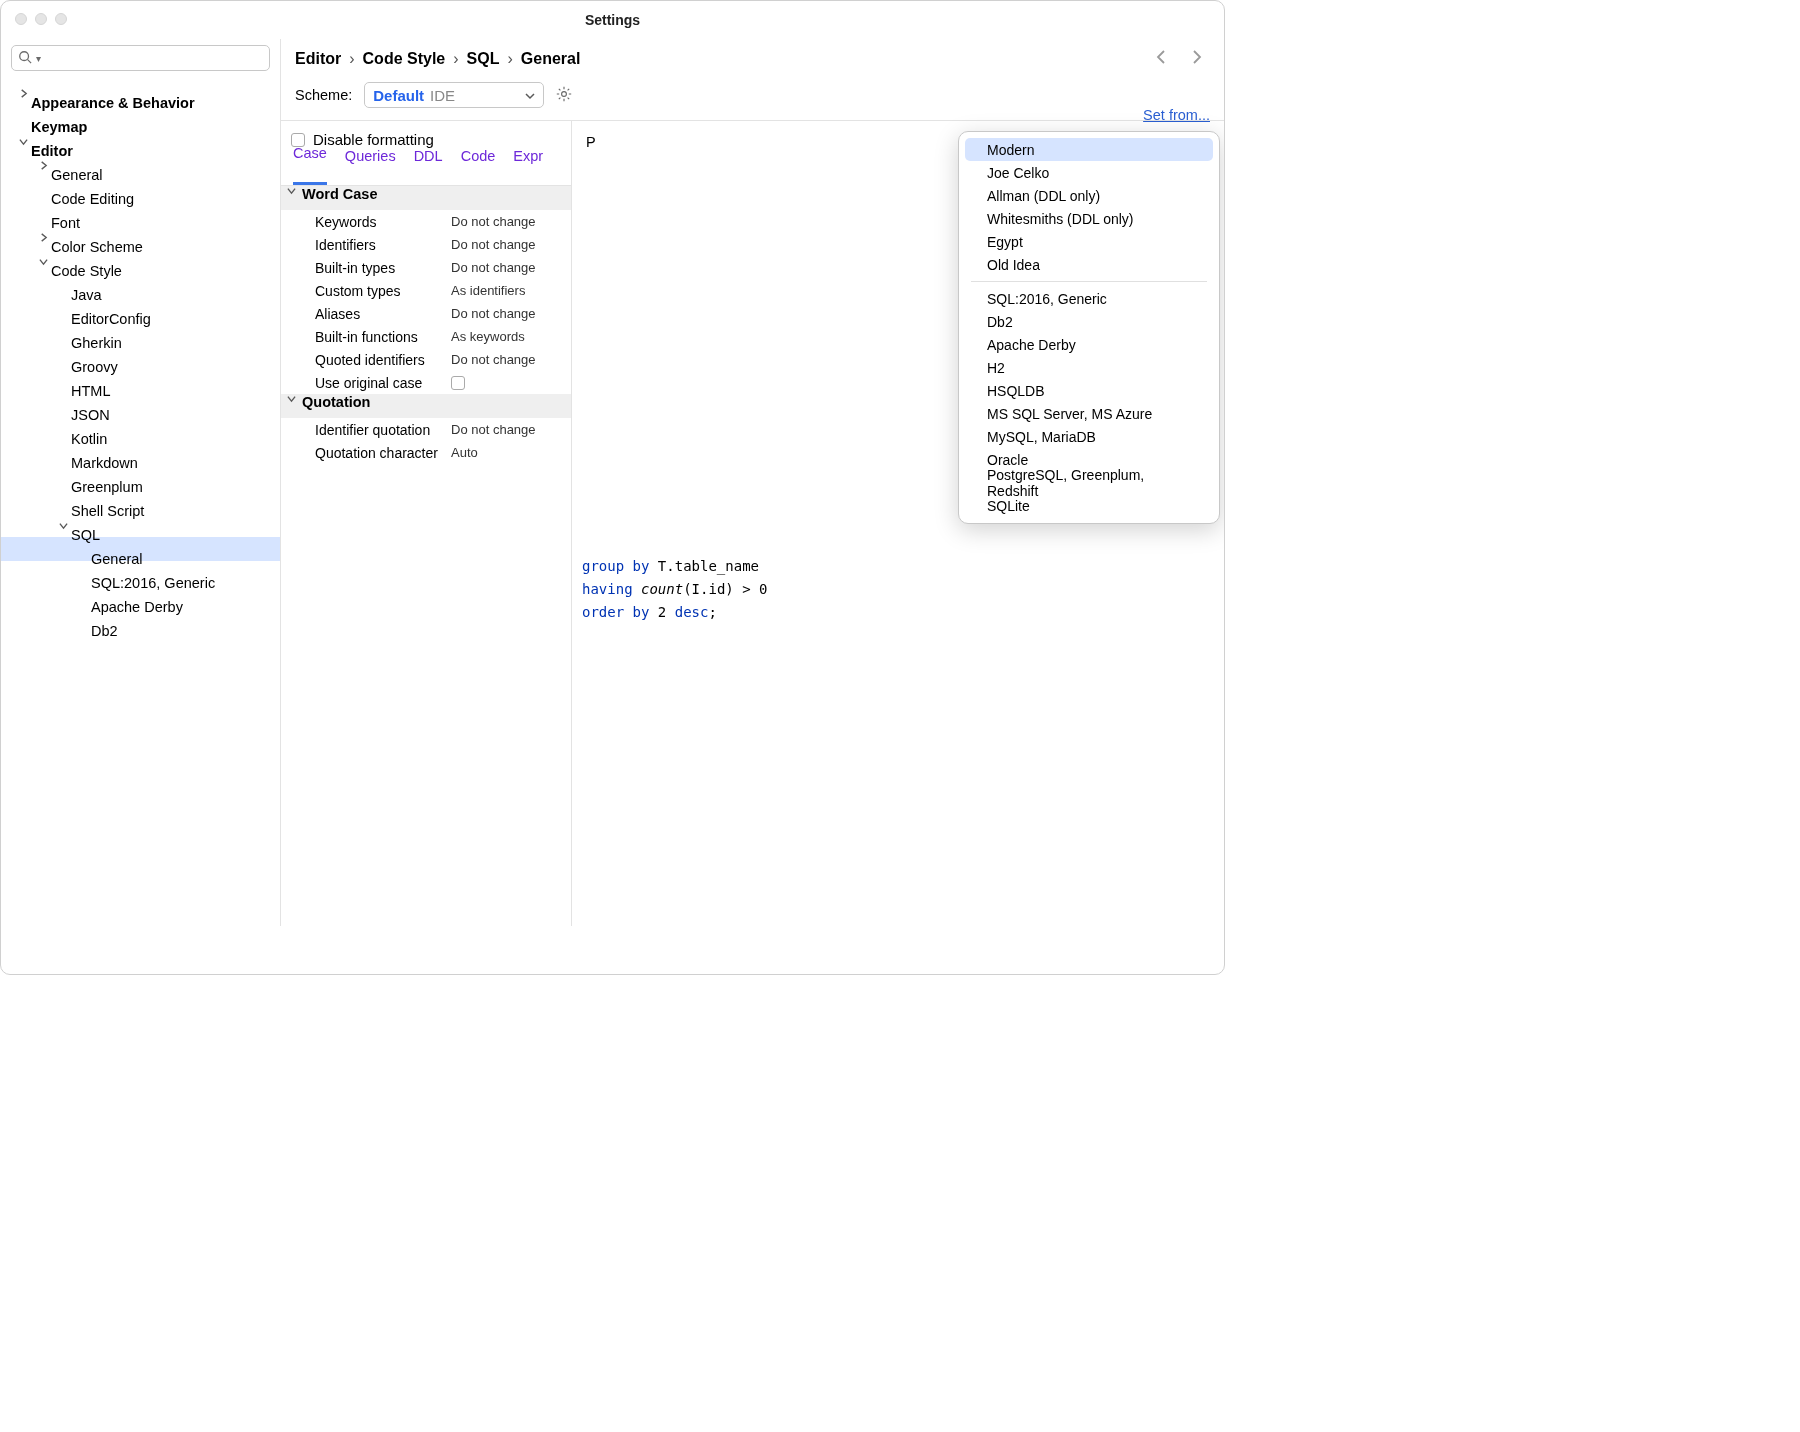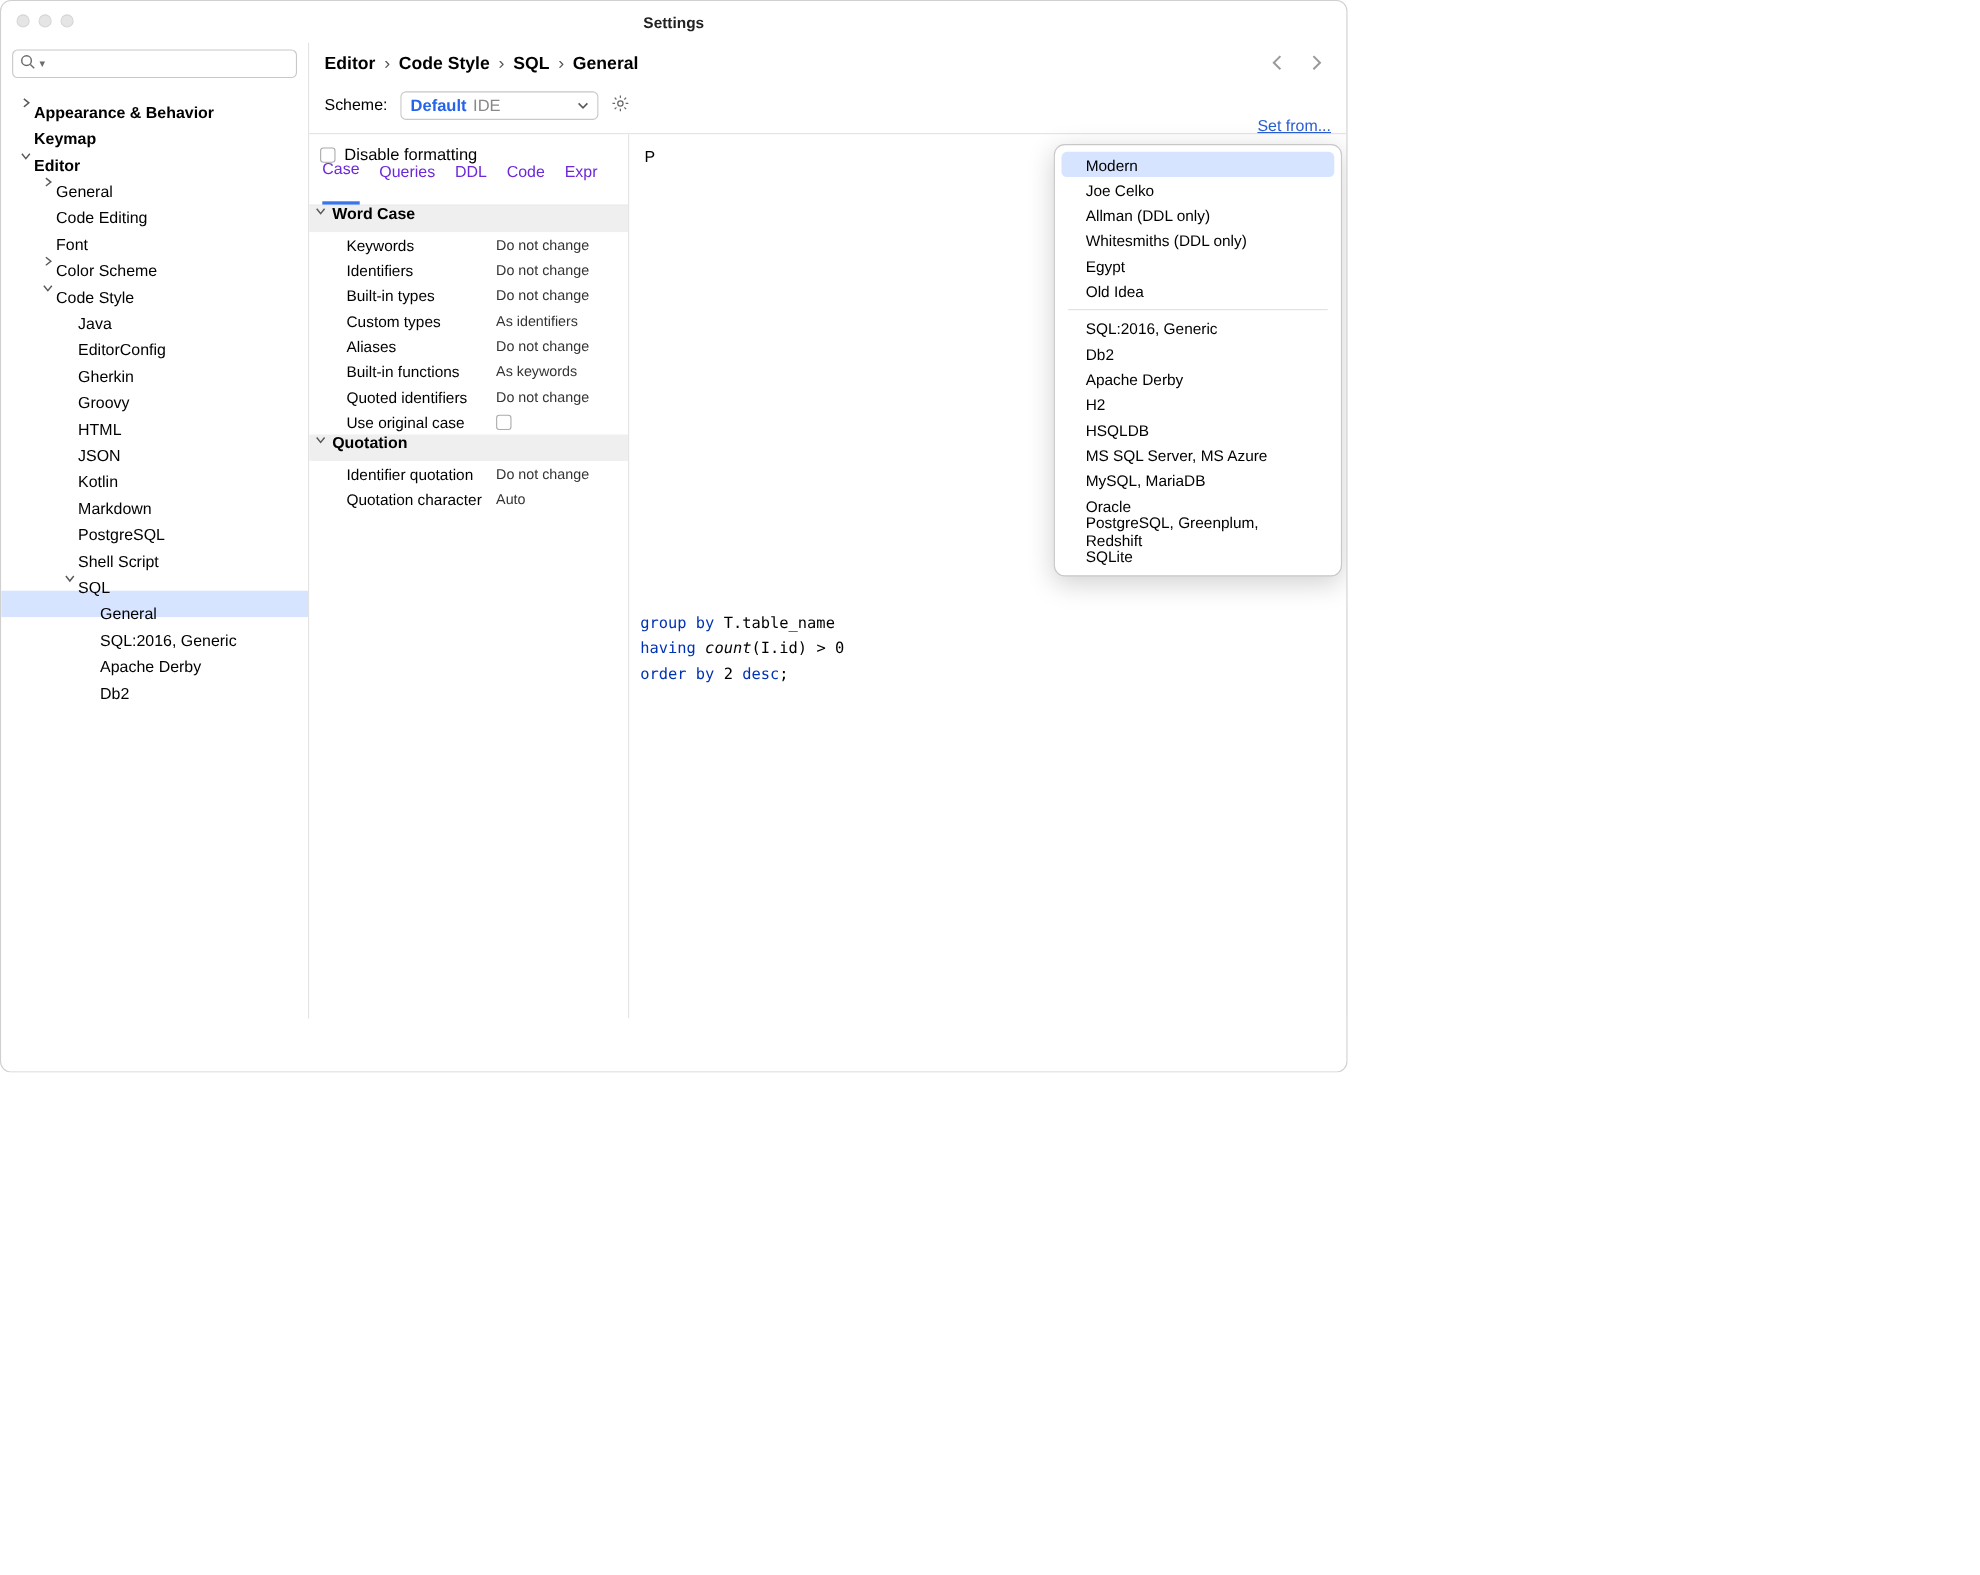--- a/index.html
+++ b/index.html
@@ -190,21 +190,21 @@
           <div class="tree-row ind2">
             <span class="tw"></span>
             <span class="tree-label">Kotlin</span>
           </div>
           <div class="tree-row ind2">
             <span class="tw"></span>
             <span class="tree-label">Markdown</span>
           </div>
           <div class="tree-row ind2">
             <span class="tw"></span>
-            <span class="tree-label">PostgreSQL</span>
+            <span class="tree-label">Greenplum</span>
           </div>
           <div class="tree-row ind2">
             <span class="tw"></span>
             <span class="tree-label">Shell Script</span>
           </div>
           <div class="tree-row ind2">
             <span class="tw">
               <svg viewBox="0 0 10 10">
                 <path class="chev" d="M1 3l4 5 4-5"></path>
               </svg>

